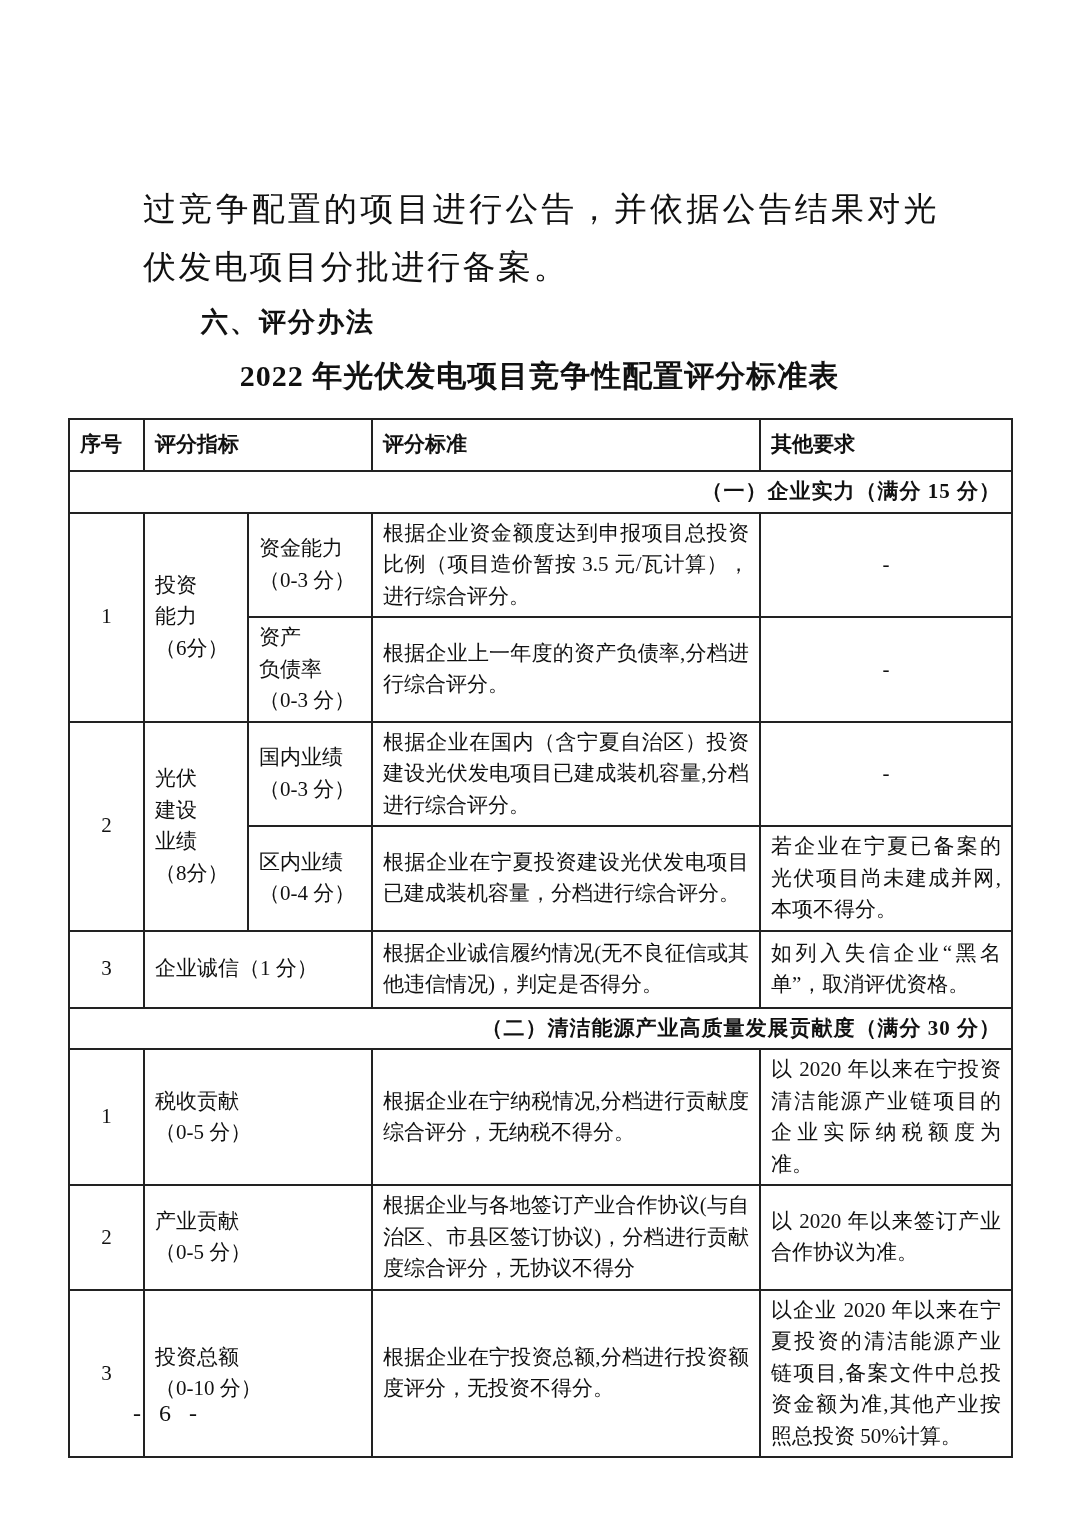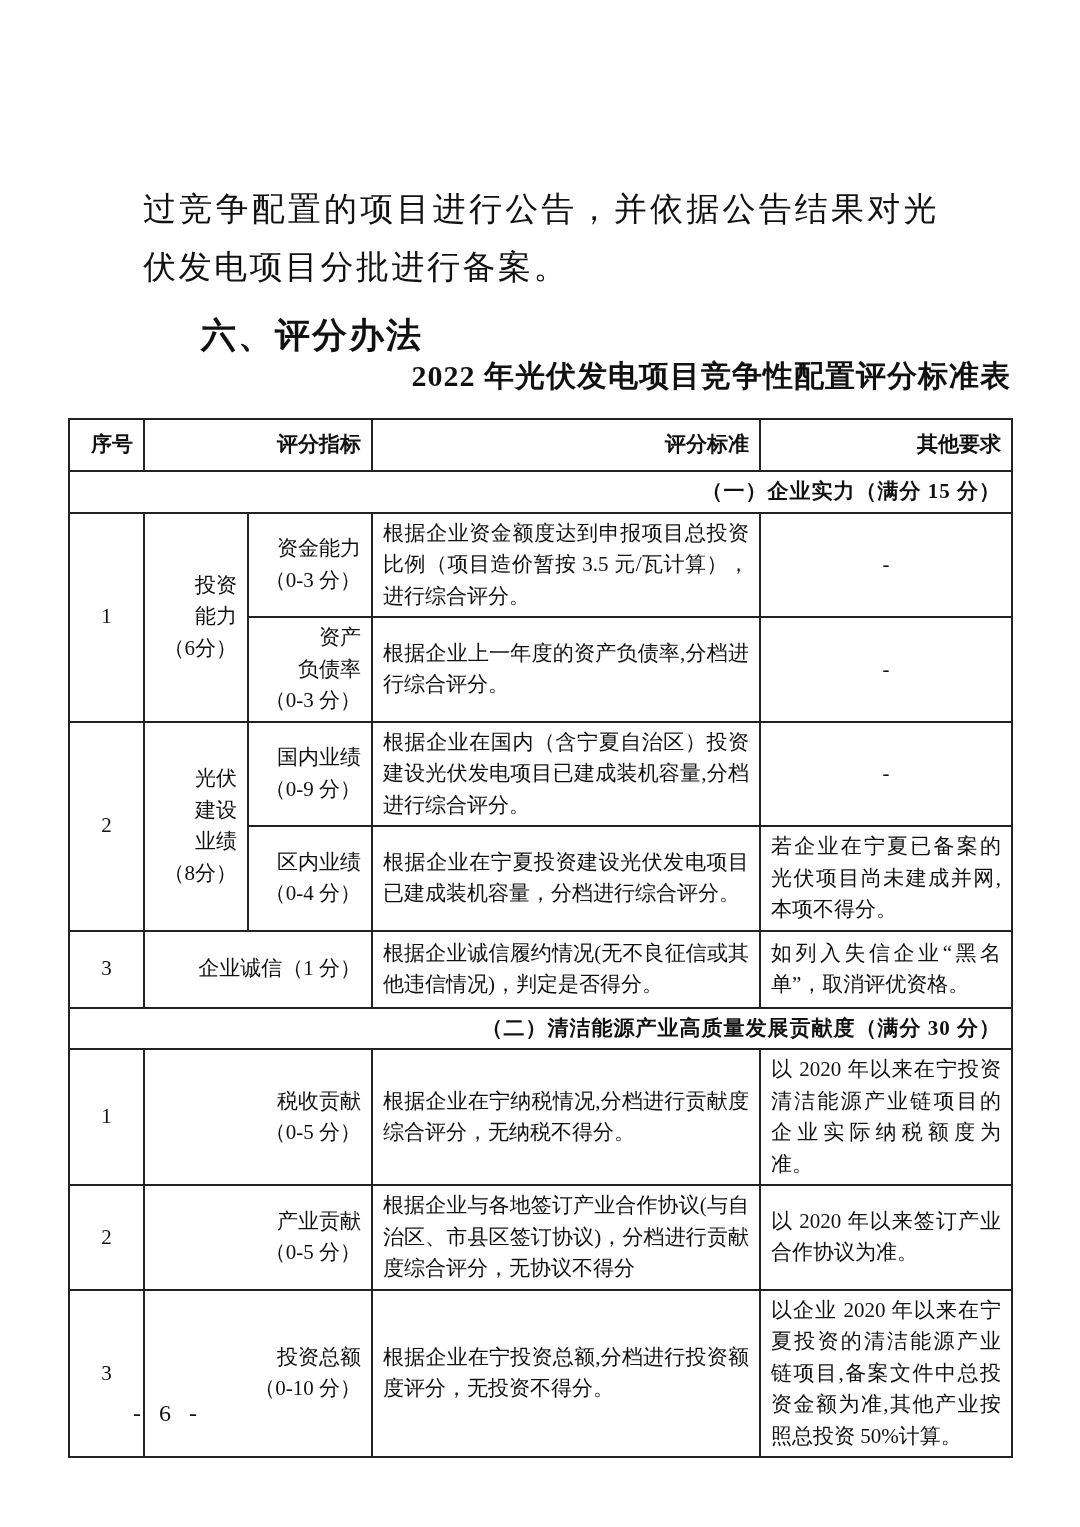--- a/index.html
+++ b/index.html
@@ -7,42 +7,42 @@
     width:1080px;height:1527px;position:relative;background:#ffffff;
     font-family:"Liberation Serif","DejaVu Serif",serif;color:#111;
     overflow:hidden;
   }
   .paragraph{
     position:absolute;left:143px;top:180px;width:796px;
     font-size:33px;line-height:58px;letter-spacing:2.5px;
     text-align:justify;text-justify:inter-character;
   }
   .section-heading{
-    position:absolute;left:201px;top:312px;
-    font-size:35px;font-weight:bold;letter-spacing:2px;
+    position:absolute;left:201px;top:304px;
+    font-size:27px;font-weight:bold;letter-spacing:2px;
     font-family:"Liberation Sans","DejaVu Sans",sans-serif;
   }
   .table-title{
     position:absolute;left:68px;top:356px;width:943px;
-    text-align:right;font-size:30px;font-weight:bold;letter-spacing:1px;
+    text-align:center;font-size:30px;font-weight:bold;letter-spacing:1px;
   }
   table.score{
     position:absolute;left:68px;top:418px;width:943px;
     border-collapse:collapse;table-layout:fixed;
   }
   table.score td{
     border:2px solid #222;
     font-size:21px;line-height:1.5;
     padding:4px 10px;vertical-align:middle;
     word-break:break-all;
   }
-  td.hdr{font-weight:bold;text-align:right;font-size:22px;}
+  td.hdr{font-weight:bold;text-align:left;font-size:22px;}
   td.secbar{font-weight:bold;text-align:right;font-size:22px;padding-left:14px;letter-spacing:1px;}
   td.cnum{text-align:center;}
-  td.cind{text-align:right;white-space:pre-line;line-height:1.45;border-radius:25px;}
+  td.cind{text-align:left;white-space:pre-line;line-height:1.45;border-radius:25px;}
   td.ccrit{text-align:justify;text-justify:inter-character;padding:6px 13px;line-height:1.6;margin-left:37px;}
   td.cother{text-align:justify;text-justify:inter-character;padding:6px 12px;line-height:1.55;}
   td.cdash{text-align:center;}
   .page-number{
     position:absolute;left:133px;top:1400px;
     font-size:24px;letter-spacing:6px;
   }
 </style>
 </head>
 <body>
@@ -93,21 +93,21 @@
     <td class="cdash">-</td>
   </tr>
 
   <tr style="height:103px">
     <td class="cnum" rowspan="2">2</td>
     <td class="cind" rowspan="2">光伏
 建设
 业绩
 （8分）</td>
     <td class="cind">国内业绩
-（0-9 分）</td>
+（0-3 分）</td>
     <td class="ccrit">根据企业在国内（含宁夏自治区）投资建设光伏发电项目已建成装机容量,分档进行综合评分。</td>
     <td class="cdash">-</td>
   </tr>
 
   <tr style="height:92px">
     <td class="cind">区内业绩
 （0-4 分）</td>
     <td class="ccrit">根据企业在宁夏投资建设光伏发电项目已建成装机容量，分档进行综合评分。</td>
     <td class="cother">若企业在宁夏已备案的光伏项目尚未建成并网,本项不得分。</td>
   </tr>

